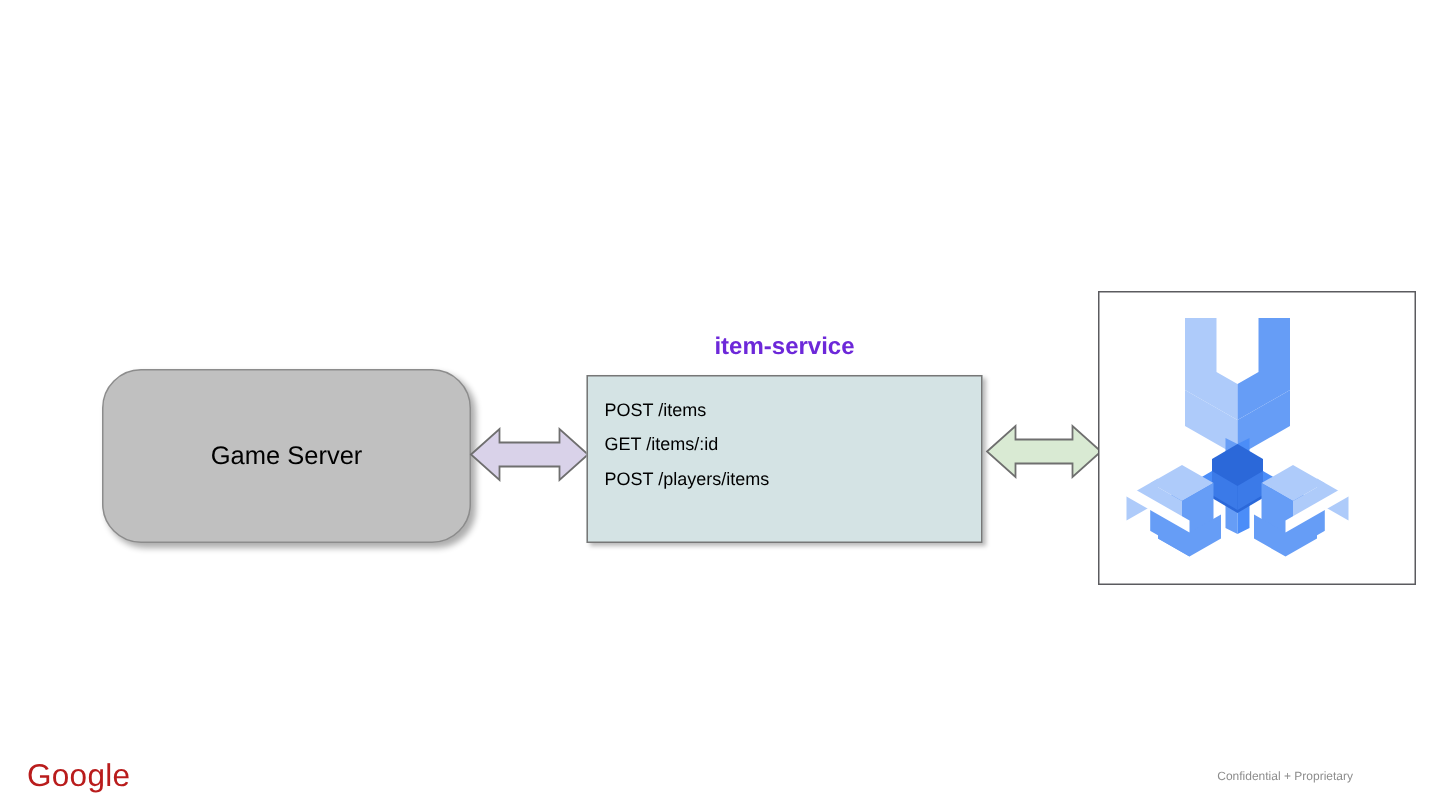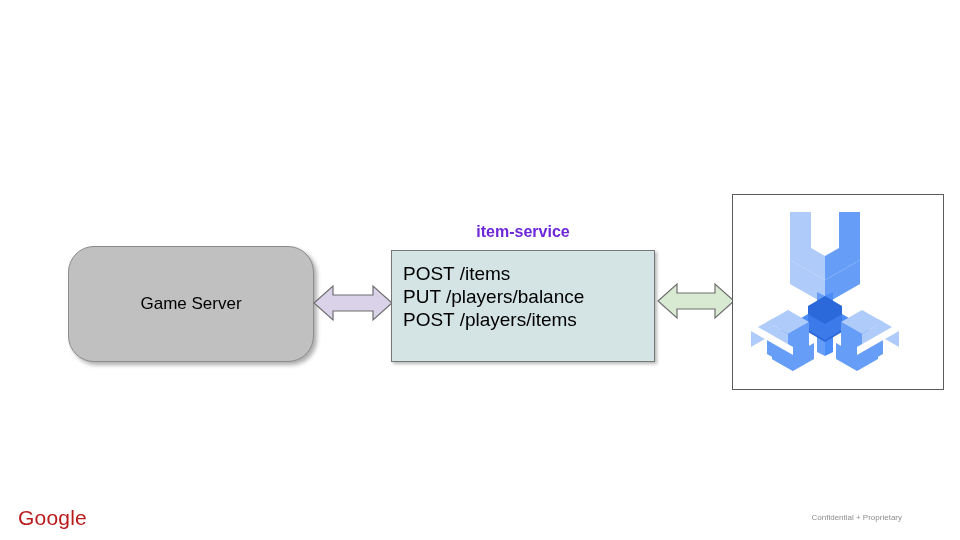--- a/index.html
+++ b/index.html
@@ -69,21 +69,21 @@
     box-sizing: border-box;
     box-shadow: 2px 2px 3px rgba(0, 0, 0, 0.28);
     padding: 11px 0 0 11px;
   }
   .endpoint-list {
     margin: 0;
     padding: 0;
     list-style: none;
   }
   .endpoint-list li {
-    font-size: 19px;
+    font-size: 12px;
     color: #000000;
     line-height: 23px;
     white-space: nowrap;
   }
 
   
   .arrow {
     position: absolute;
   }
 
@@ -141,21 +141,21 @@
     <svg width="80" height="44" viewBox="0 0 80 44" xmlns="http://www.w3.org/2000/svg">
       <polygon points="1,22 20,5 20,14 60,14 60,5 79,22 60,39 60,30 20,30 20,39" fill="#d9d2e9" stroke="#6f6f6f" stroke-width="1.2" stroke-linejoin="miter"></polygon>
     </svg>
   </div>
 
   <div class="service-title">item-service</div>
 
   <div class="service-box">
     <ul class="endpoint-list">
       <li>POST /items</li>
-      <li>PUT /players/balance</li>
+      <li>GET /items/:id</li>
       <li>POST /players/items</li>
     </ul>
   </div>
 
   <div class="arrow" style="left:657px; top:279px; width:78px; height:44px;">
     <svg width="78" height="44" viewBox="0 0 78 44" xmlns="http://www.w3.org/2000/svg">
       <polygon points="1,22 20,5 20,14 58,14 58,5 77,22 58,39 58,30 20,30 20,39" fill="#d9ead3" stroke="#6f6f6f" stroke-width="1.2" stroke-linejoin="miter"></polygon>
     </svg>
   </div>
 

